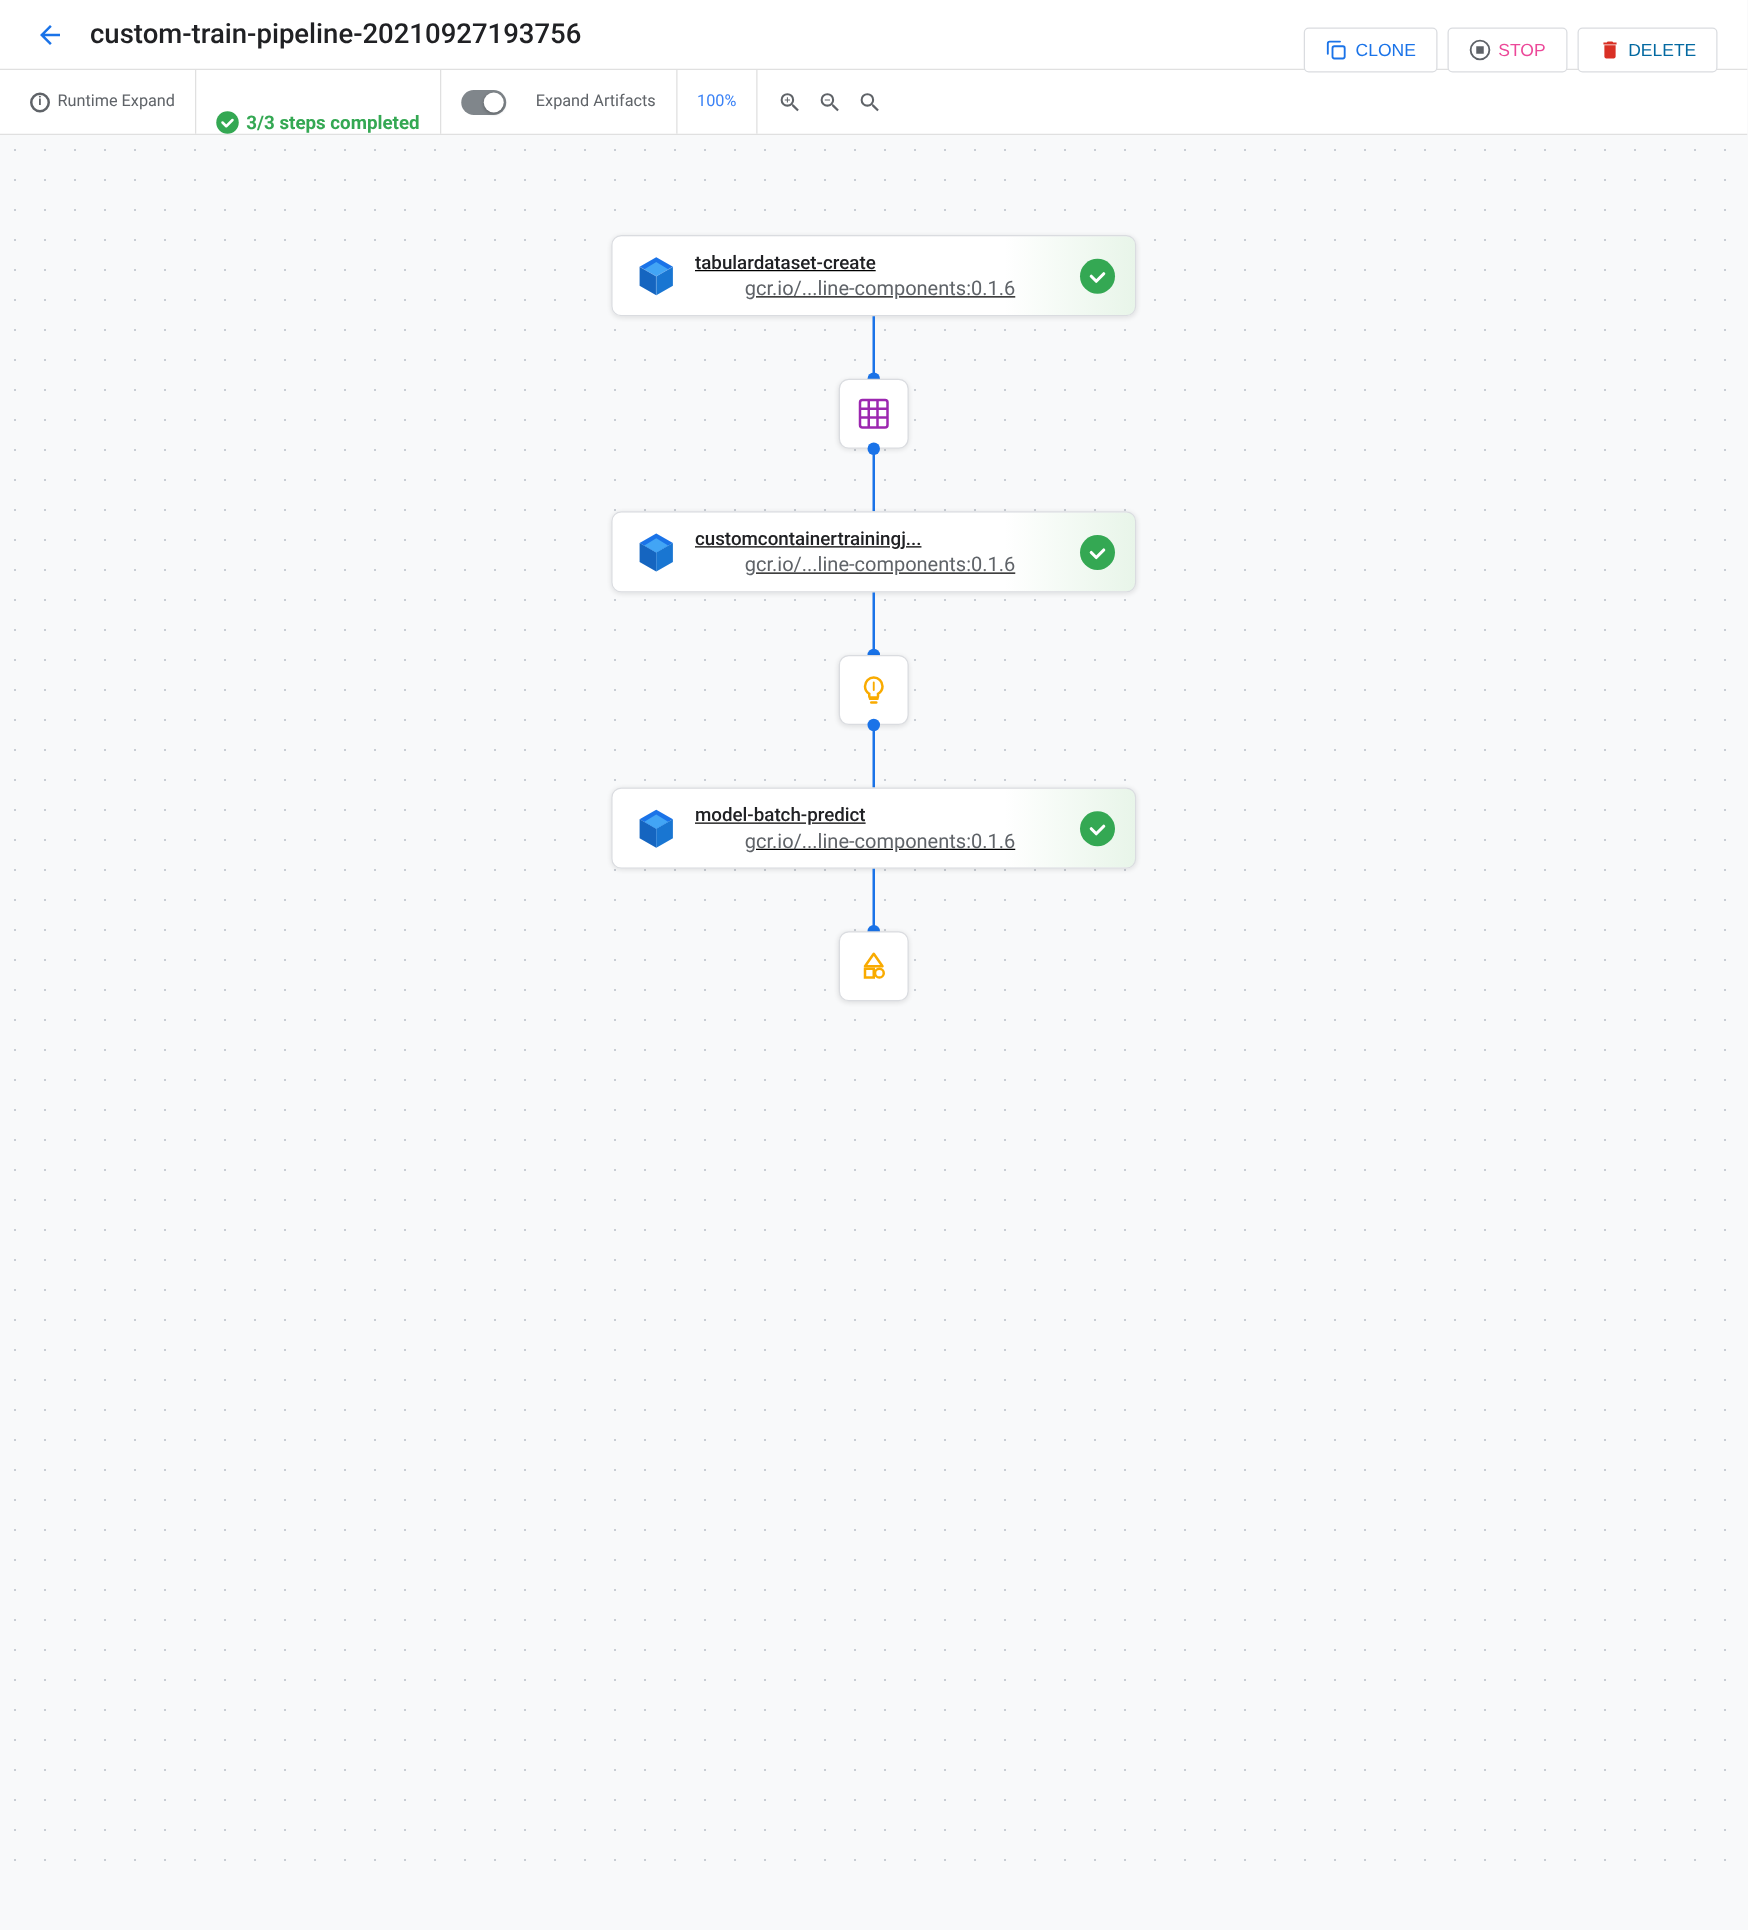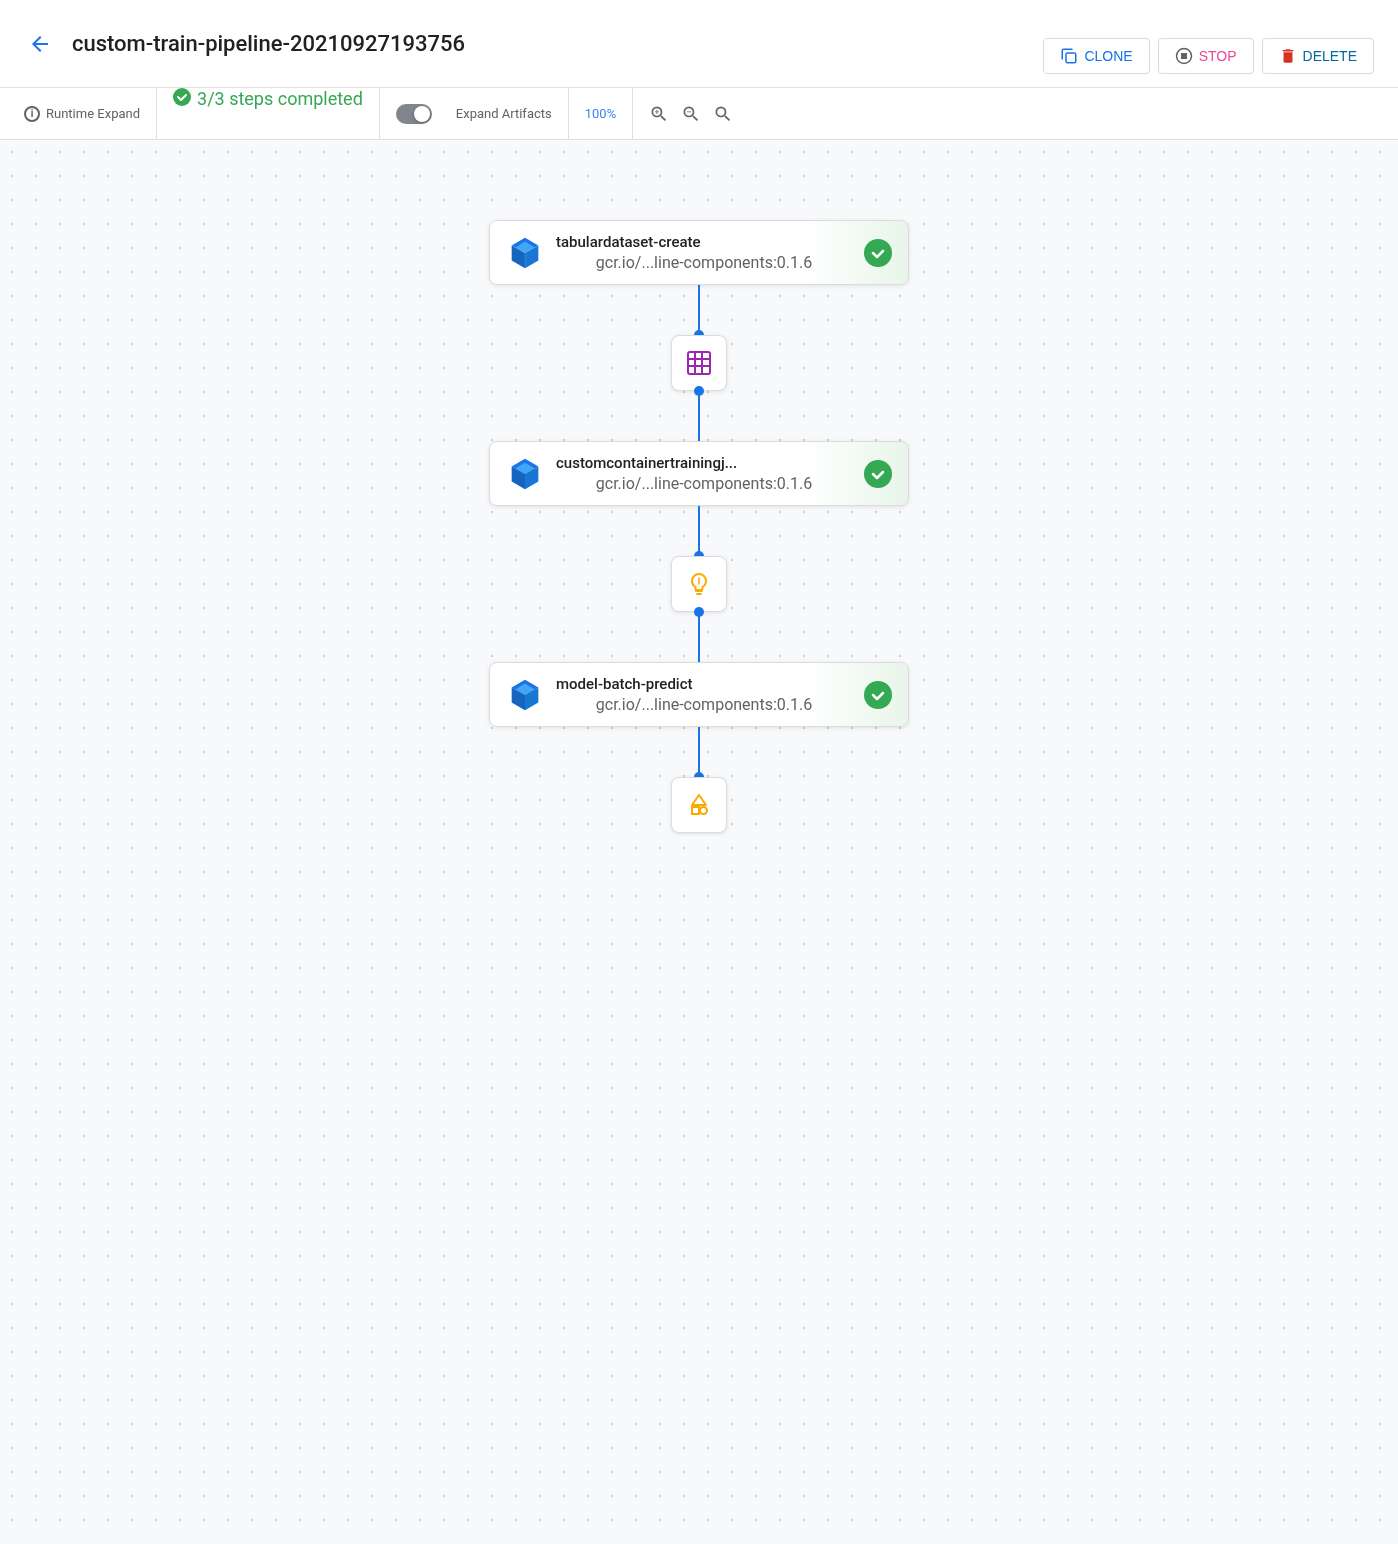--- a/index.html
+++ b/index.html
@@ -12,21 +12,21 @@
     }
 
     
     .header {
       display: flex;
       align-items: center;
       padding: 14px 24px;
       background: #fff;
       border-bottom: 1px solid #e0e0e0;
       gap: 16px;
-      height: 88px;
+      height: 56px;
     }
     .back-btn {
       color: #1a73e8;
       font-size: 22px;
       cursor: pointer;
       display: flex;
       align-items: center;
       background: none;
       border: none;
       padding: 4px;
@@ -88,25 +88,25 @@
       border: 2px solid #5f6368;
       border-radius: 50%;
       display: flex;
       align-items: center;
       justify-content: center;
       font-size: 10px;
       font-weight: bold;
     }
     .steps-completed {
       display: flex;
-      align-items: flex-start;
+      align-items: flex-end;
       gap: 6px;
       color: #34a853;
-      font-size: 18px;
-      font-weight: 400;
+      font-size: 15px;
+      font-weight: 700;
     }
     .check-circle-green {
       width: 18px;
       height: 18px;
       background: #34a853;
       border-radius: 50%;
       display: flex;
       align-items: center;
       justify-content: center;
       color: #fff;
@@ -203,20 +203,21 @@
       border: 1px solid #dadce0;
       border-radius: 8px;
       padding: 12px 16px;
       width: 420px;
       gap: 12px;
       position: relative;
       box-shadow: 0 1px 4px rgba(0,0,0,0.1);
     }
     .node-card-success {
       background: linear-gradient(to right, #fff 75%, #e8f5e9 100%);
+      text-decoration: underline;
     }
     .node-info {
       flex: 1;
     }
     .node-name {
       font-size: 15px;
       font-weight: 500;
       color: #202124;
     }
     .node-subtitle {

